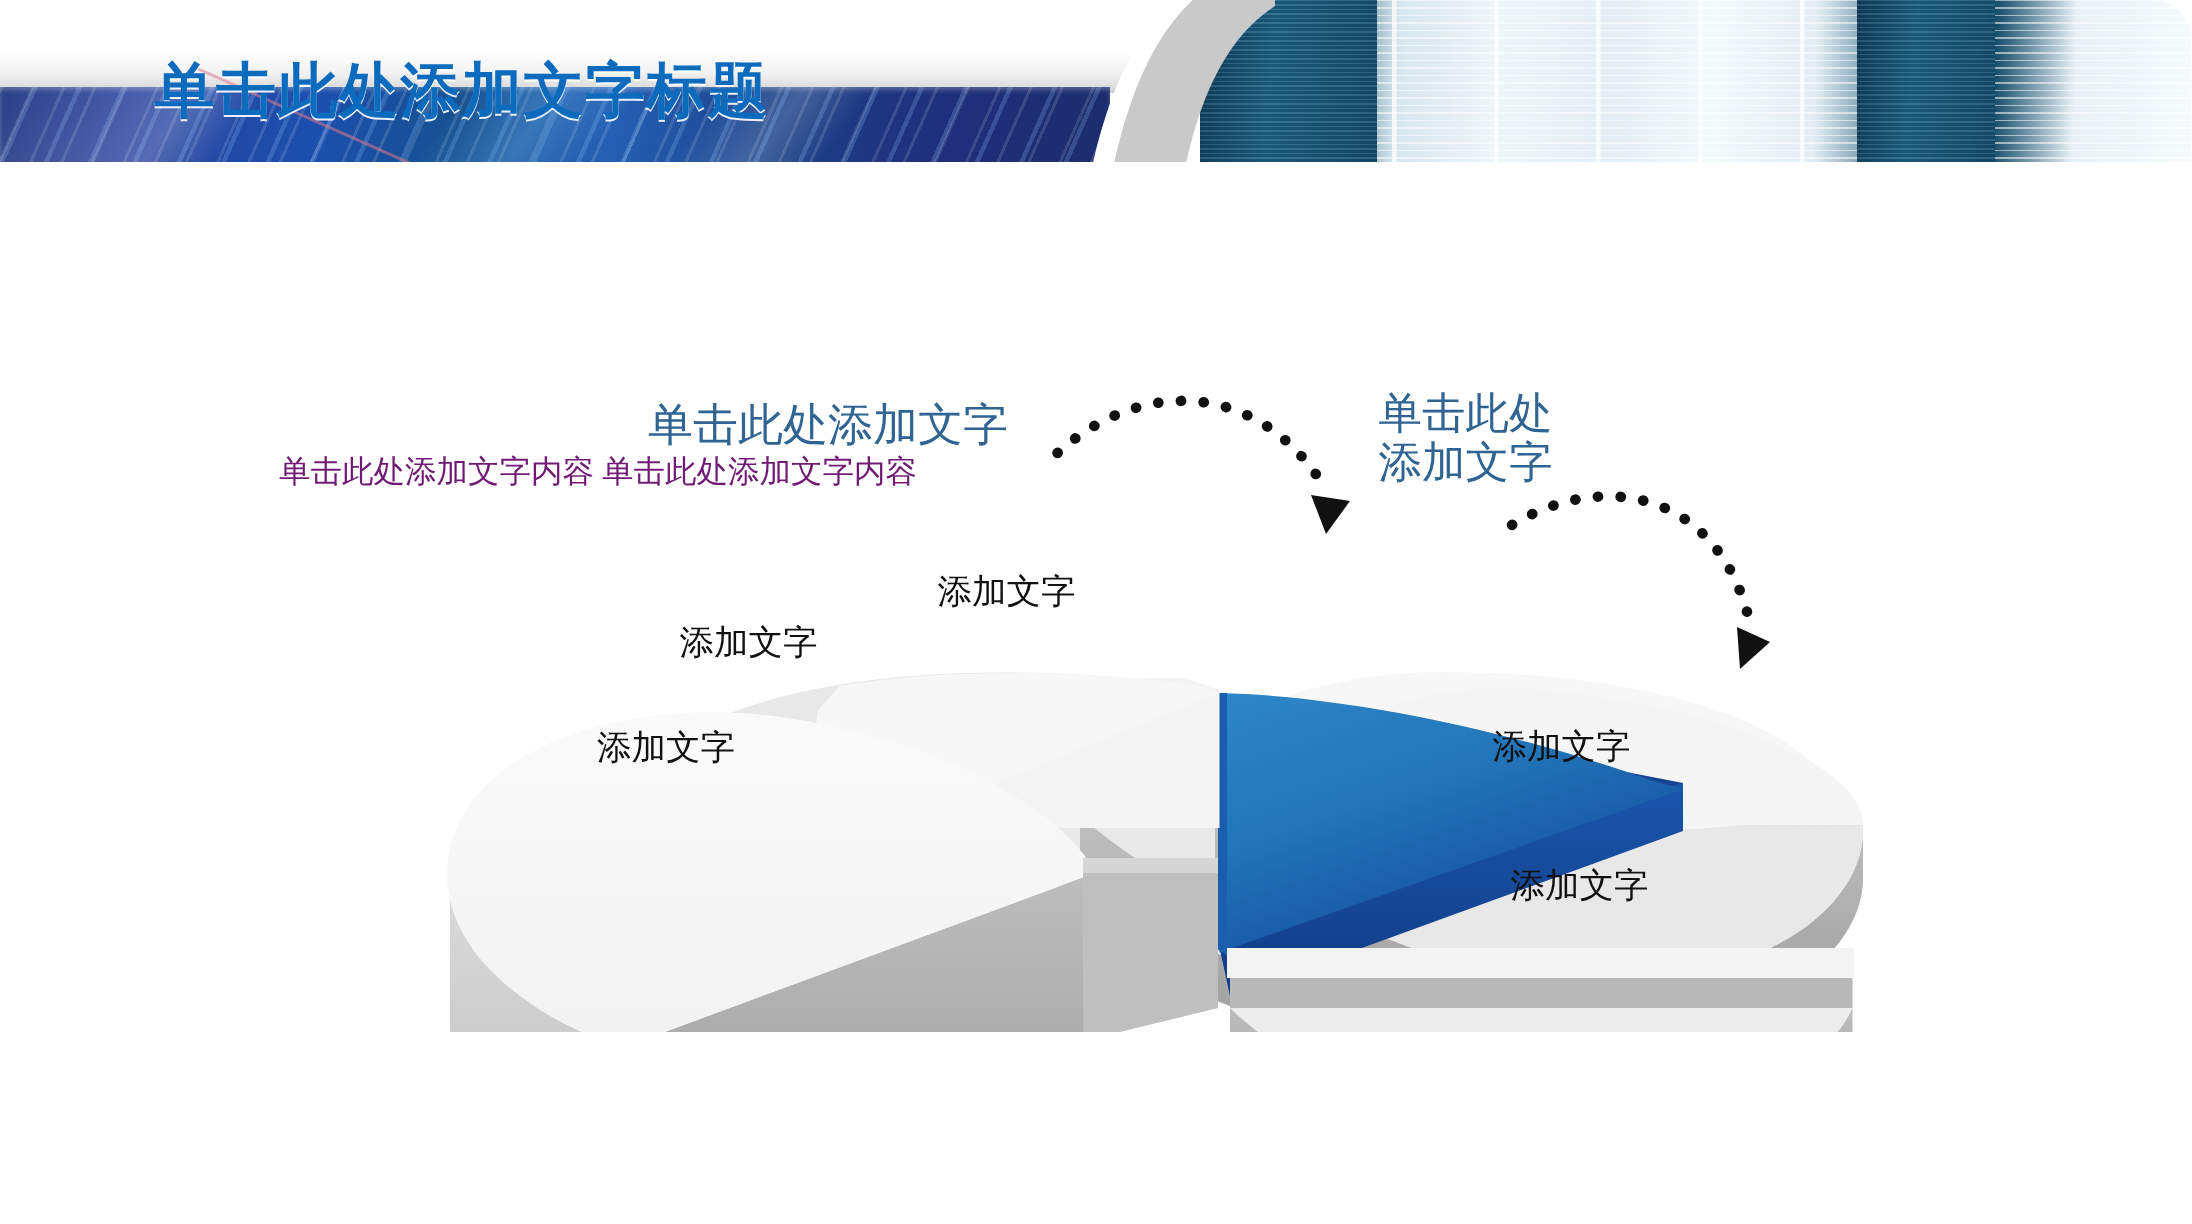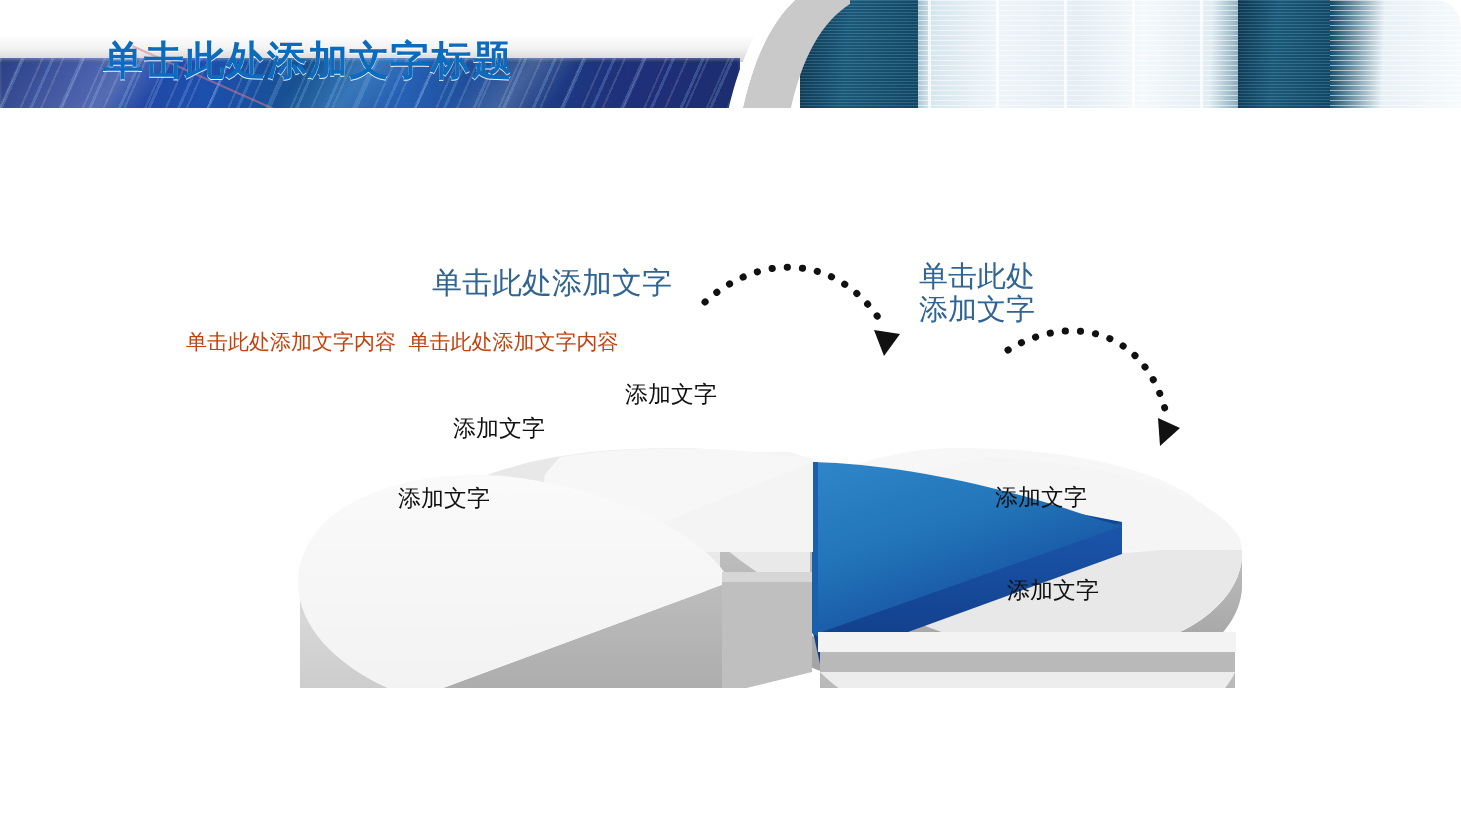--- a/index.html
+++ b/index.html
@@ -125,25 +125,24 @@
   
   .callout-head-left {
     position: absolute;
     left: 432px; top: 263px;
     font-size: 30px;
     color: #2f6493;
     white-space: nowrap;
   }
   .callout-body-left {
     position: absolute;
-    left: 186px; top: 328px;
+    left: 186px; top: 300px;
     font-size: 21px;
-    color: #c2410c;
+    color: #701a75;
     white-space: nowrap;
-    font-family: Liberation Mono, monospace;
   }
   .callout-right {
     position: absolute;
     left: 919px; top: 260px;
     font-size: 29px;
     line-height: 33px;
     color: #2f6493;
     text-align: left;
     white-space: nowrap;
   }

